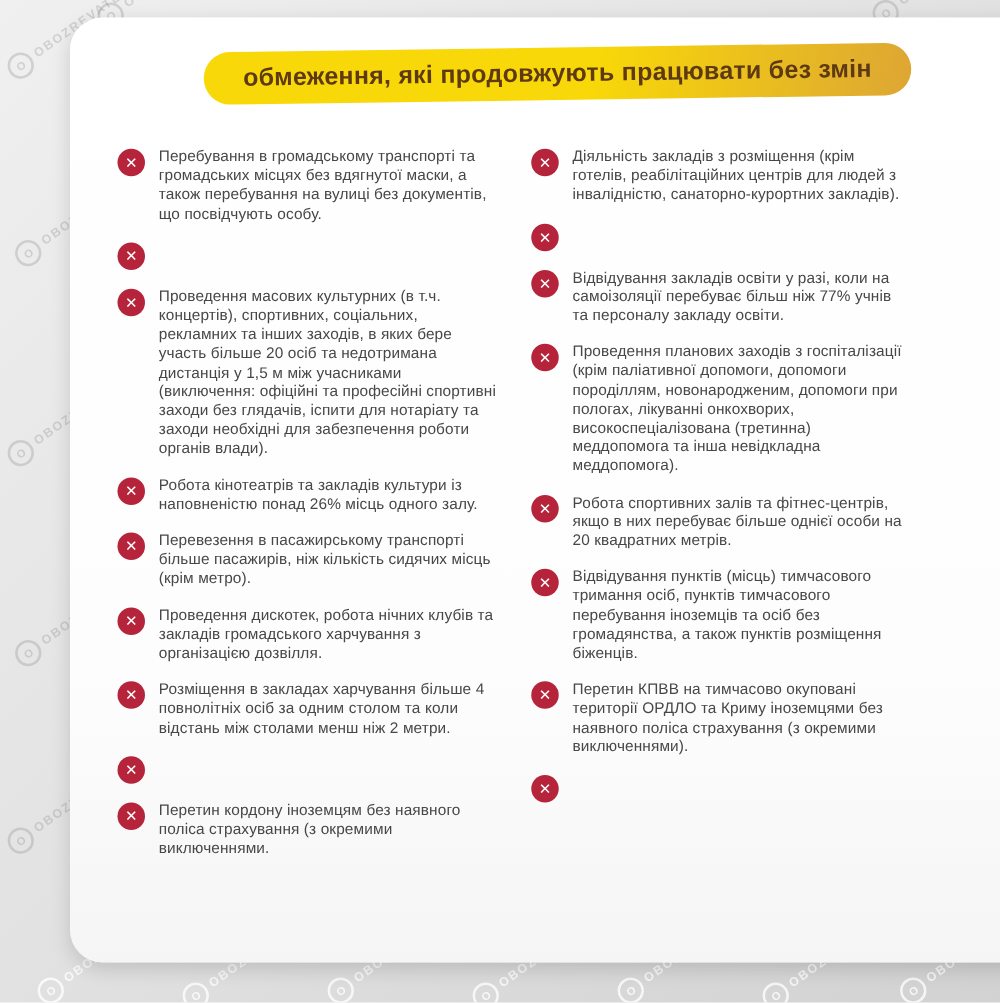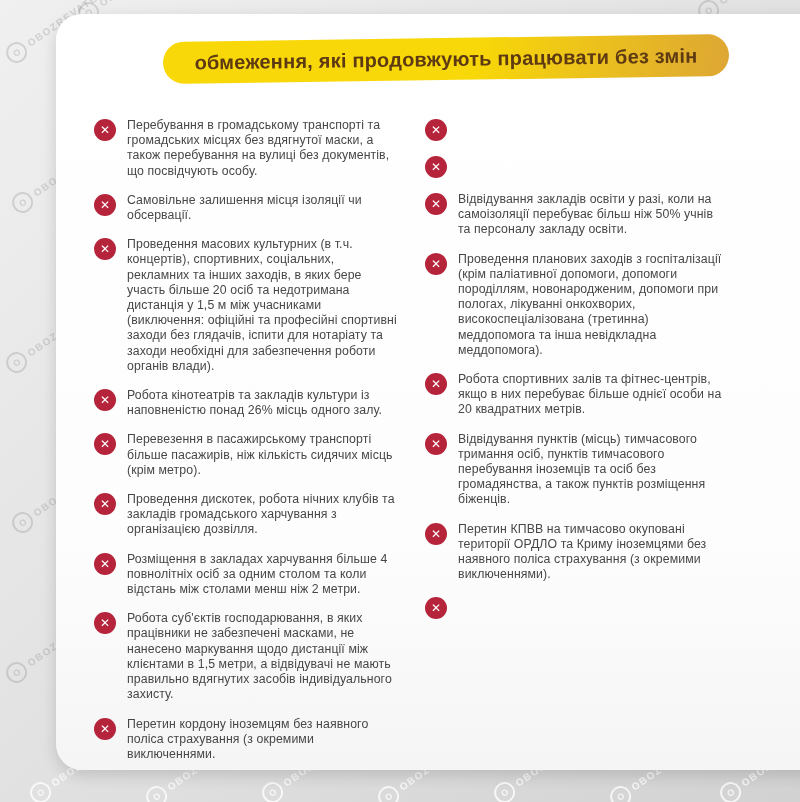--- a/index.html
+++ b/index.html
@@ -140,21 +140,20 @@
     <span class="banner-title" id="banner-title" style="color: rgb(94, 58, 19);">обмеження, які продовжують працювати без змін</span>
   </div>
   <div class="cols">
     <div class="col">
         <div class="item">
           <span class="badge" style="background: rgb(181, 36, 58);">✕</span>
           <p class="txt">Перебування в громадському транспорті та громадських місцях без вдягнутої маски, а також перебування на вулиці без документів, що посвідчують особу.</p>
         </div>
         <div class="item">
           <span class="badge" style="background: rgb(181, 36, 58);">✕</span>
-          <p class="txt">Самовільне залишення місця ізоляції чи обсервації.</p>
         </div>
         <div class="item">
           <span class="badge" style="background: rgb(181, 36, 58);">✕</span>
           <p class="txt">Проведення масових культурних (в т.ч. концертів), спортивних, соціальних, рекламних та інших заходів, в яких бере участь більше 20 осіб та недотримана дистанція у 1,5 м між учасниками (виключення: офіційні та професійні спортивні заходи без глядачів, іспити для нотаріату та заходи необхідні для забезпечення роботи органів влади).</p>
         </div>
         <div class="item">
           <span class="badge" style="background: rgb(181, 36, 58);">✕</span>
           <p class="txt">Робота кінотеатрів та закладів культури із наповненістю понад 26% місць одного залу.</p>
         </div>
         <div class="item">
@@ -164,37 +163,37 @@
         <div class="item">
           <span class="badge" style="background: rgb(181, 36, 58);">✕</span>
           <p class="txt">Проведення дискотек, робота нічних клубів та закладів громадського харчування з організацією дозвілля.</p>
         </div>
         <div class="item">
           <span class="badge" style="background: rgb(181, 36, 58);">✕</span>
           <p class="txt">Розміщення в закладах харчування більше 4 повнолітніх осіб за одним столом та коли відстань між столами менш ніж 2 метри.</p>
         </div>
         <div class="item">
           <span class="badge" style="background: rgb(181, 36, 58);">✕</span>
-          <p class="txt">Робота суб'єктів господарювання, в яких працівники не забезпечені масками, не нанесено маркування щодо дистанції між клієнтами в 1,5 метри, а відвідувачі не мають правильно вдягнутих засобів індивідуального захисту.</p>
         </div>
         <div class="item">
           <span class="badge" style="background: rgb(181, 36, 58);">✕</span>
           <p class="txt">Перетин кордону іноземцям без наявного поліса страхування (з окремими виключеннями.</p>
         </div>
       </div>
     <div class="col">
         <div class="item">
           <span class="badge" style="background: rgb(181, 36, 58);">✕</span>
-        </div>
-        <div class="item">
-          <span class="badge" style="background: rgb(181, 36, 58);">✕</span>
-        </div>
-        <div class="item">
-          <span class="badge" style="background: rgb(181, 36, 58);">✕</span>
-          <p class="txt">Відвідування закладів освіти у разі, коли на самоізоляції перебуває більш ніж 50% учнів та персоналу закладу освіти.</p>
+          <p class="txt">Діяльність закладів з розміщення (крім готелів, реабілітаційних центрів для людей з інвалідністю, санаторно-курортних закладів).</p>
+        </div>
+        <div class="item">
+          <span class="badge" style="background: rgb(181, 36, 58);">✕</span>
+        </div>
+        <div class="item">
+          <span class="badge" style="background: rgb(181, 36, 58);">✕</span>
+          <p class="txt">Відвідування закладів освіти у разі, коли на самоізоляції перебуває більш ніж 77% учнів та персоналу закладу освіти.</p>
         </div>
         <div class="item">
           <span class="badge" style="background: rgb(181, 36, 58);">✕</span>
           <p class="txt">Проведення планових заходів з госпіталізації (крім паліативної допомоги, допомоги породіллям, новонародженим, допомоги при пологах, лікуванні онкохворих, високоспеціалізована (третинна) меддопомога та інша невідкладна меддопомога).</p>
         </div>
         <div class="item">
           <span class="badge" style="background: rgb(181, 36, 58);">✕</span>
           <p class="txt">Робота спортивних залів та фітнес-центрів, якщо в них перебуває більше однієї особи на 20 квадратних метрів.</p>
         </div>
         <div class="item">

